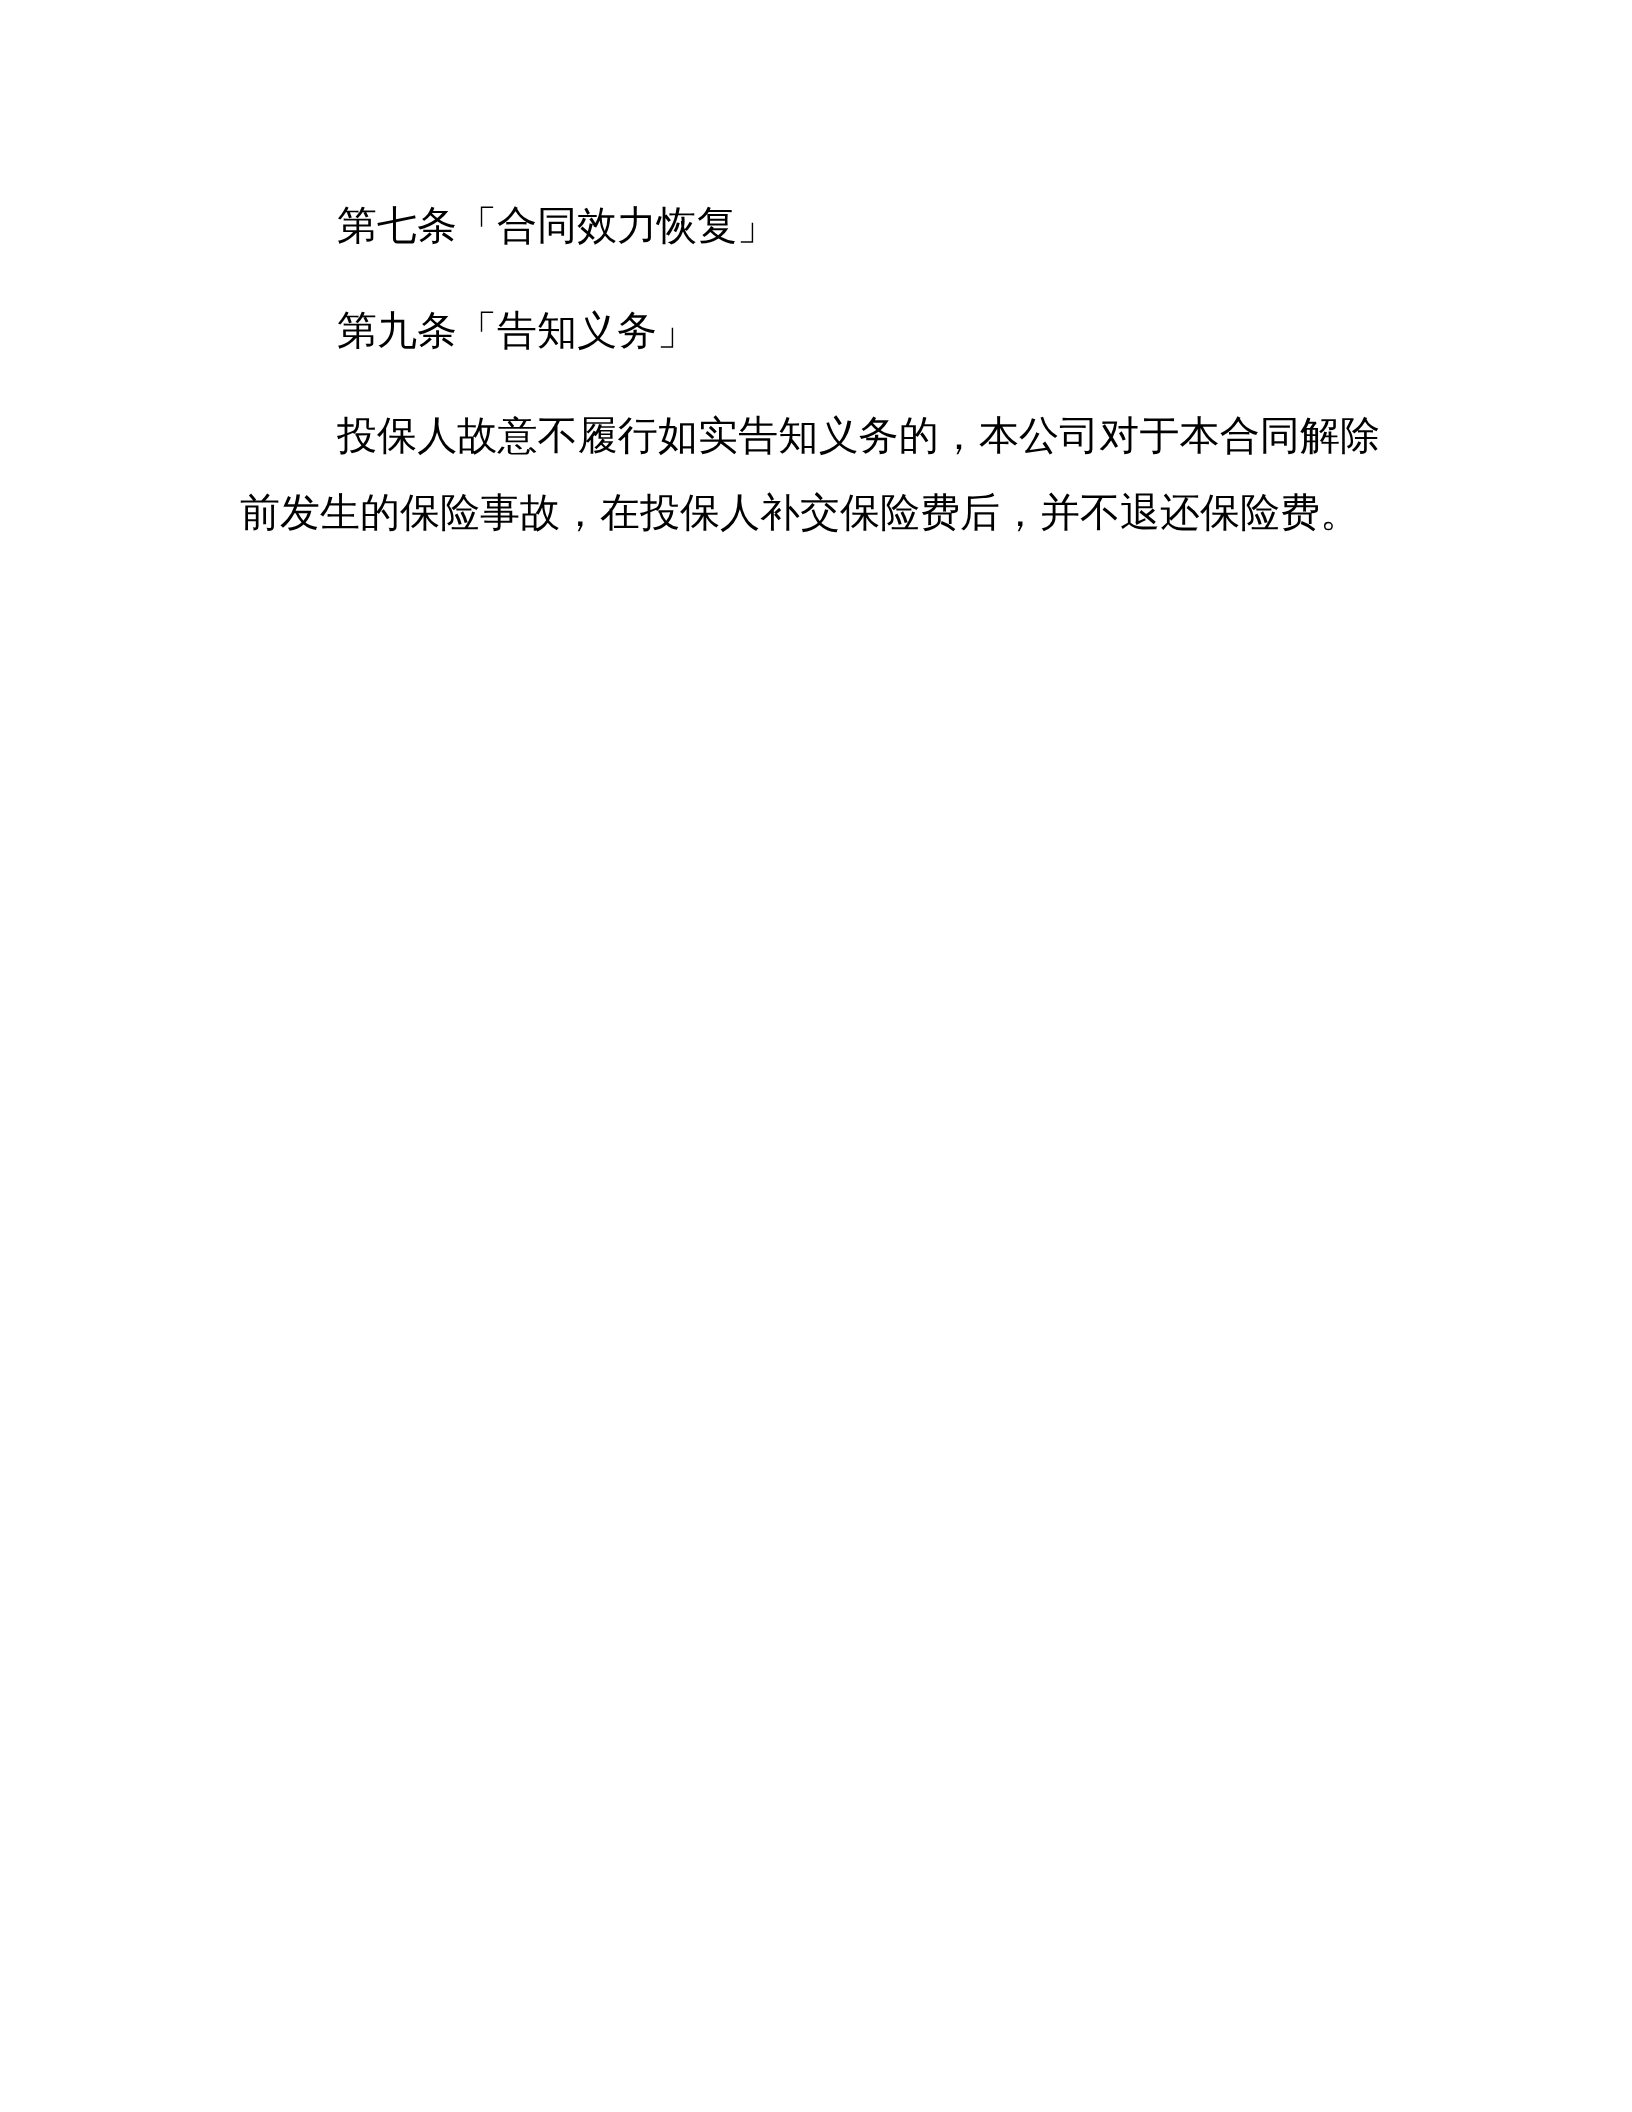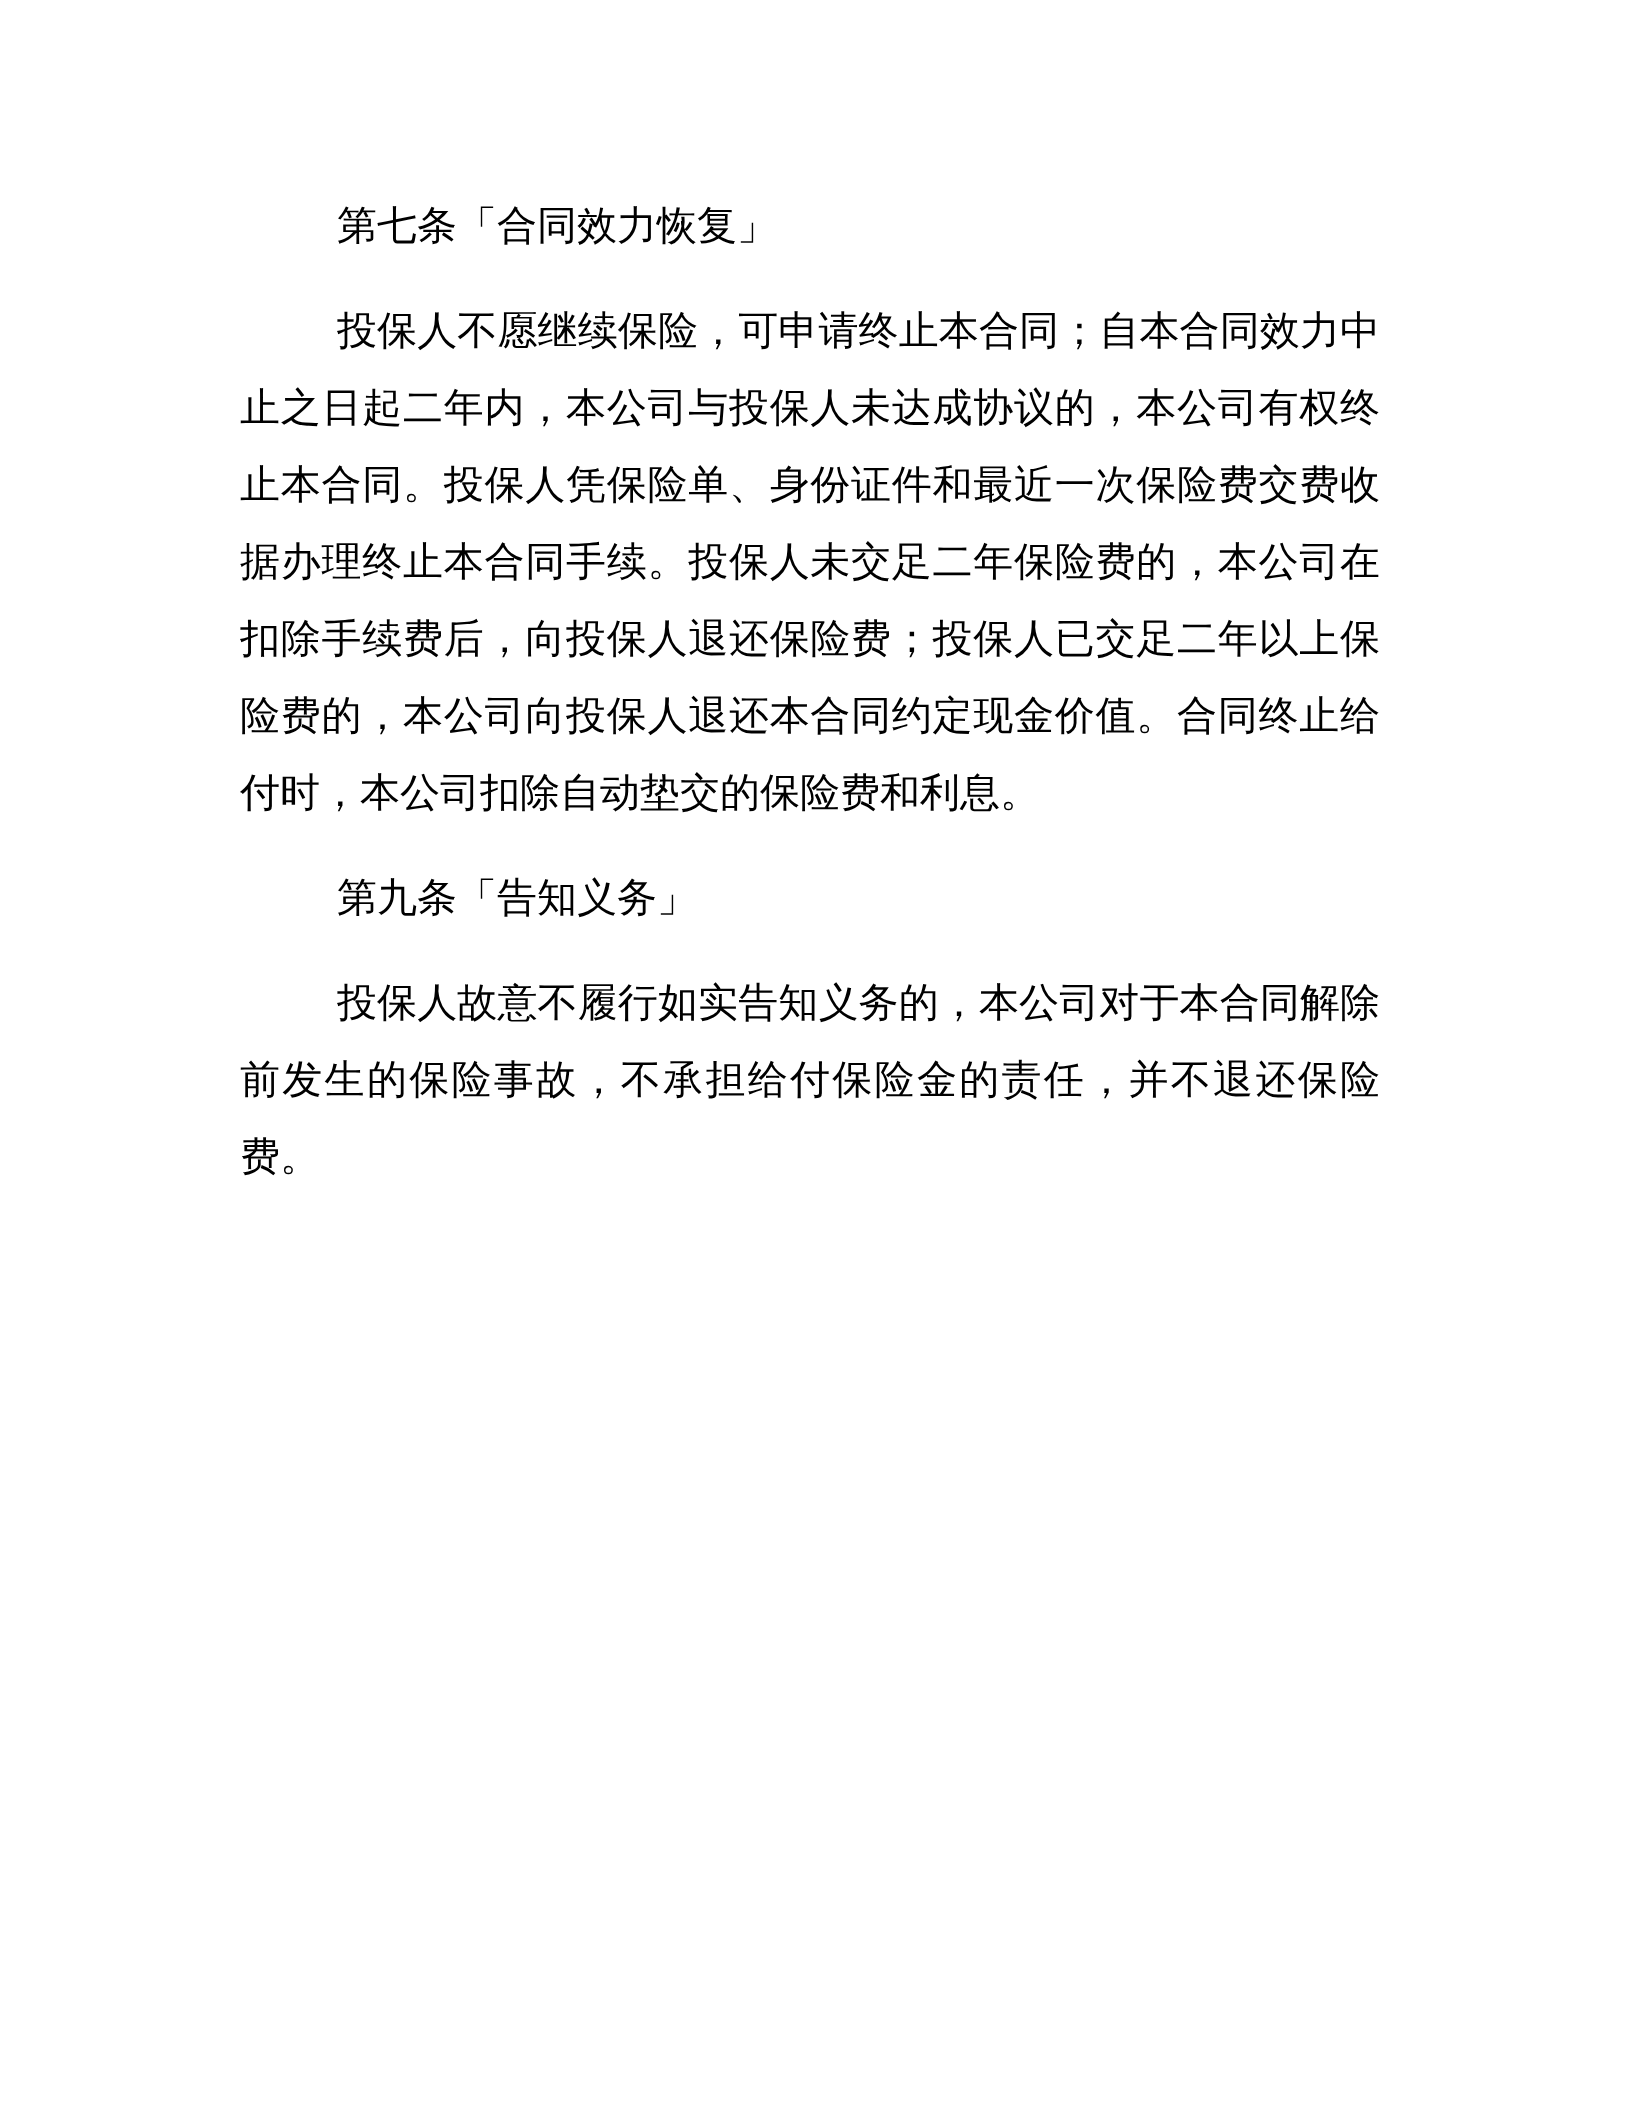--- a/index.html
+++ b/index.html
@@ -37,21 +37,20 @@
 </style>
 </head>
 <body>
 
 <div class="page">
 
   <div class="block heading">第七条「合同效力恢复」</div>
 
 
 
-  <div class="block paragraph">投保人不愿继续保险，可申请终止本合同；自本合同效力中止之日起二年内，本公司与投保人未达成协议的，本公司有权终止本合同。投保人凭保险单、身份证件和最近一次保险费交费收据办理终止本合同手续。投保人未交足二年保险费的，本公司在扣除手续费后，向投保人退还保险费；投保人已交足二年以上保险费的，本公司向投保人退还本合同约定现金价值。合同终止给付时，本公司扣除自动垫交的保险费和利息。</div>
 
   <div class="block heading">第九条「告知义务」</div>
 
 
 
-  <div class="block paragraph">投保人故意不履行如实告知义务的，本公司对于本合同解除前发生的保险事故，不承担给付保险金的责任，并不退还保险费。</div>
+  <div class="block paragraph">投保人故意不履行如实告知义务的，本公司对于本合同解除前发生的保险事故，在投保人补交保险费后，并不退还保险费。</div>
 
 </div>
 
 </body></html>

